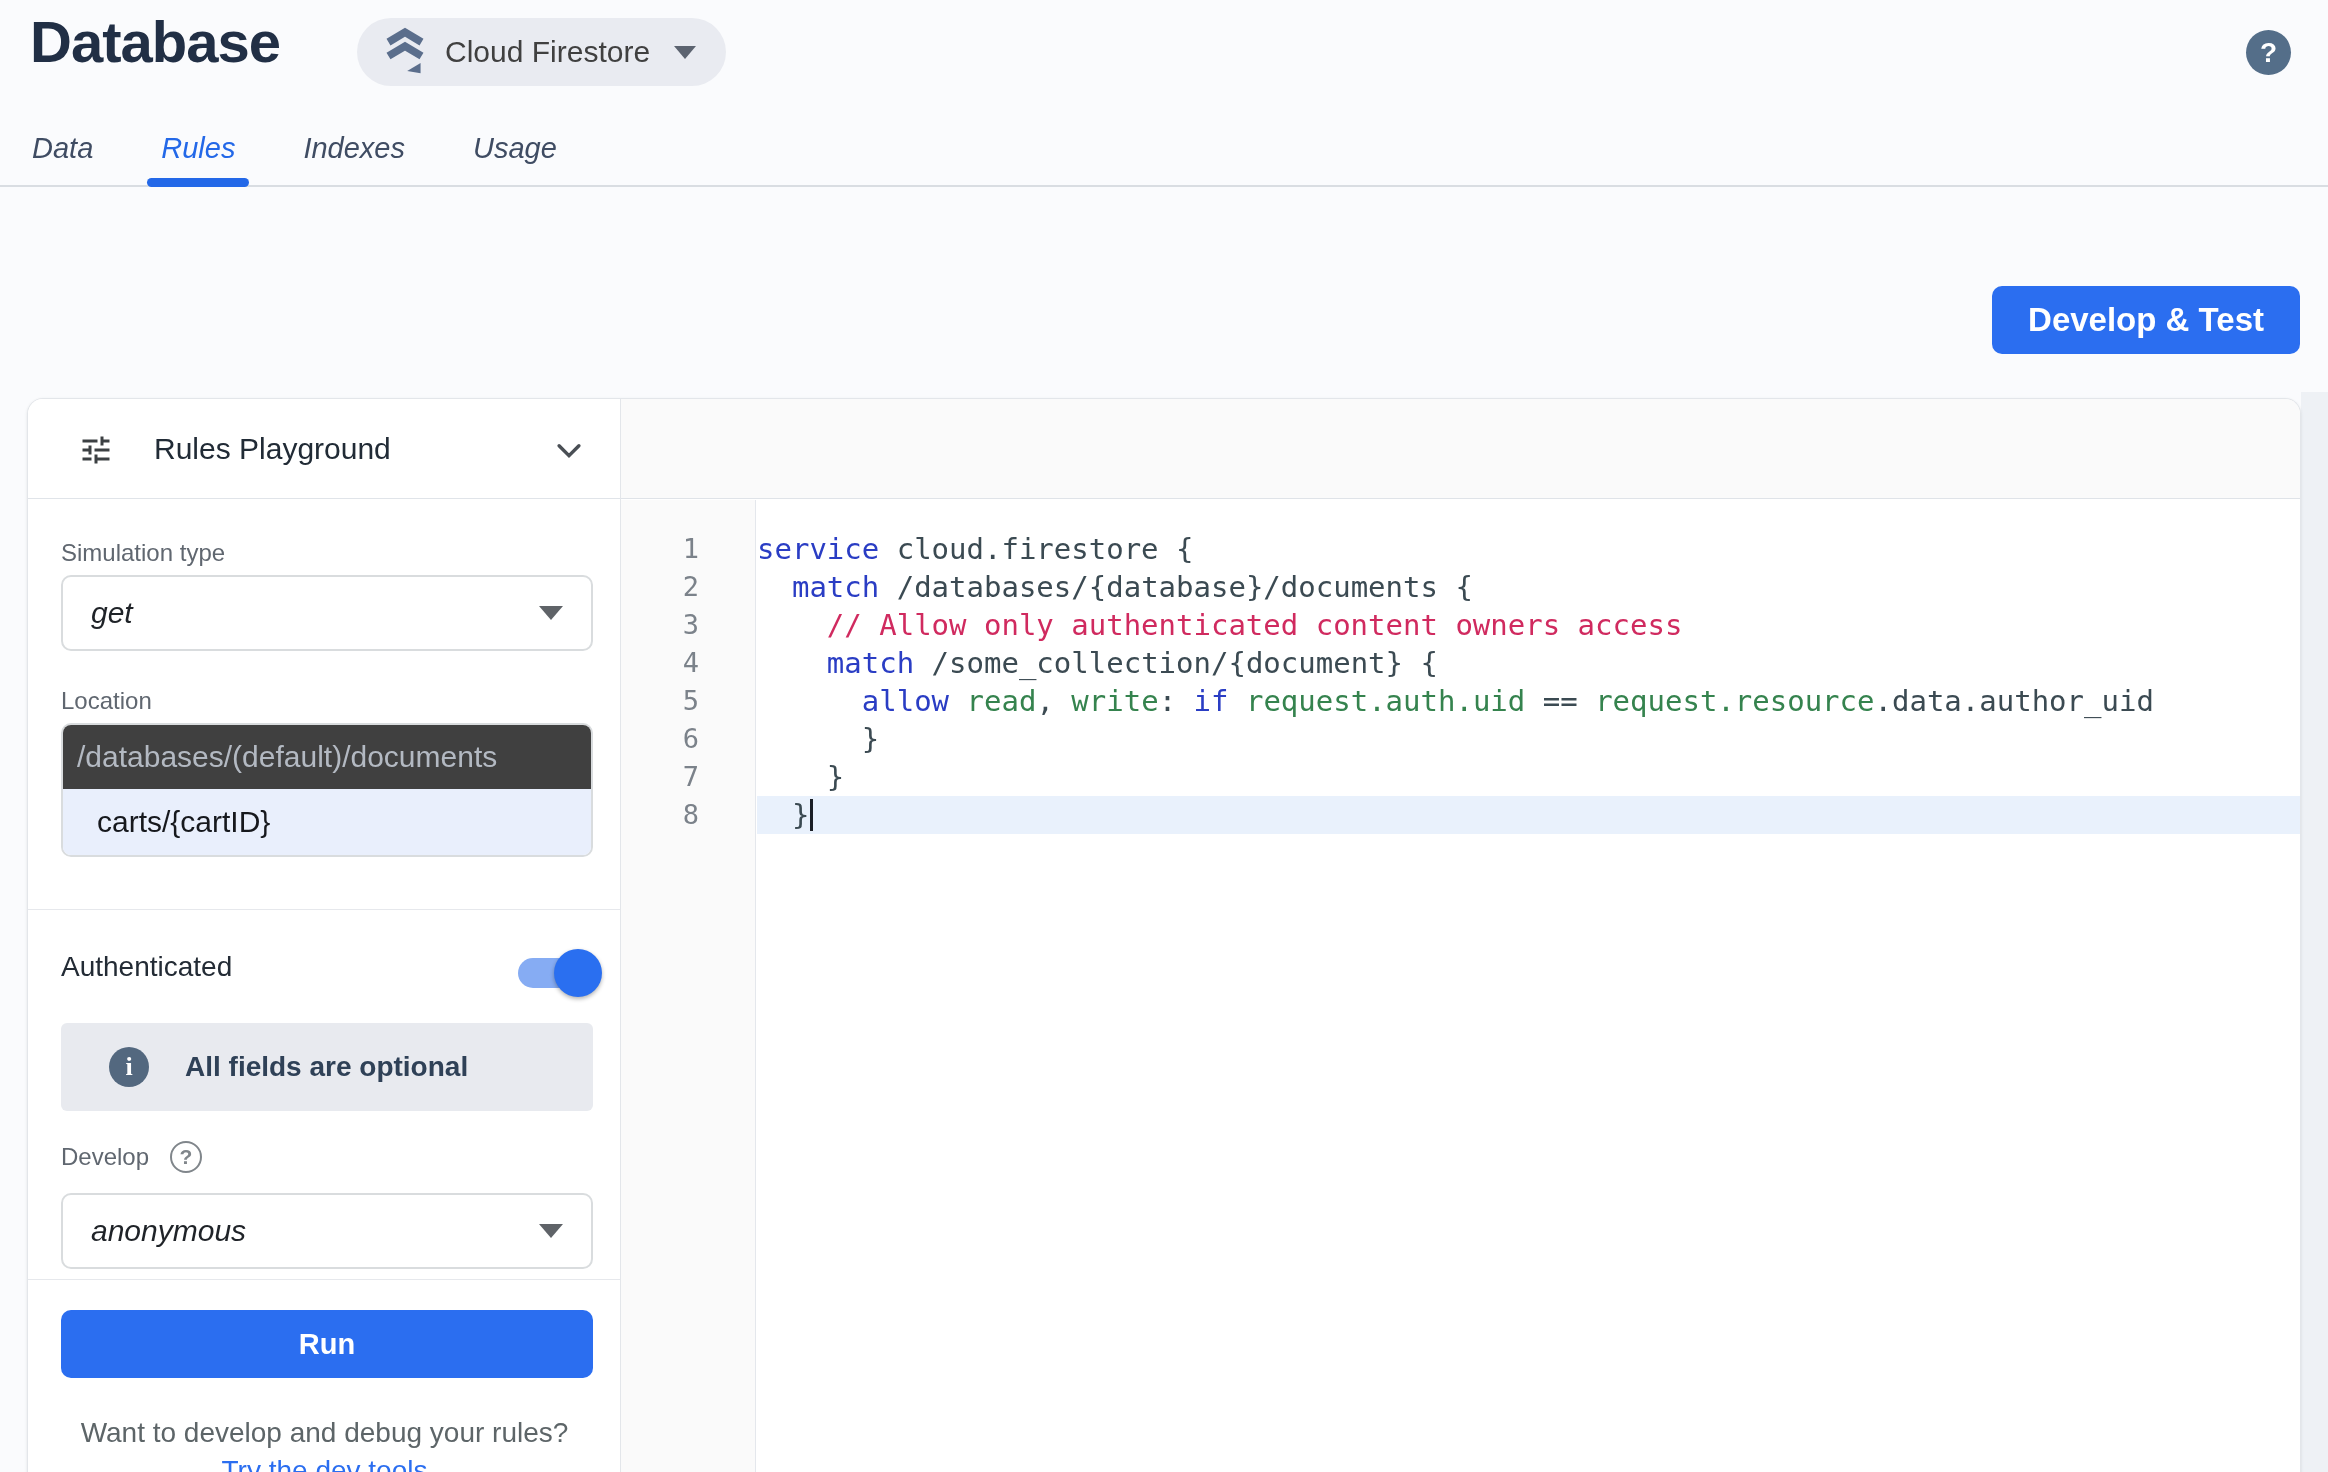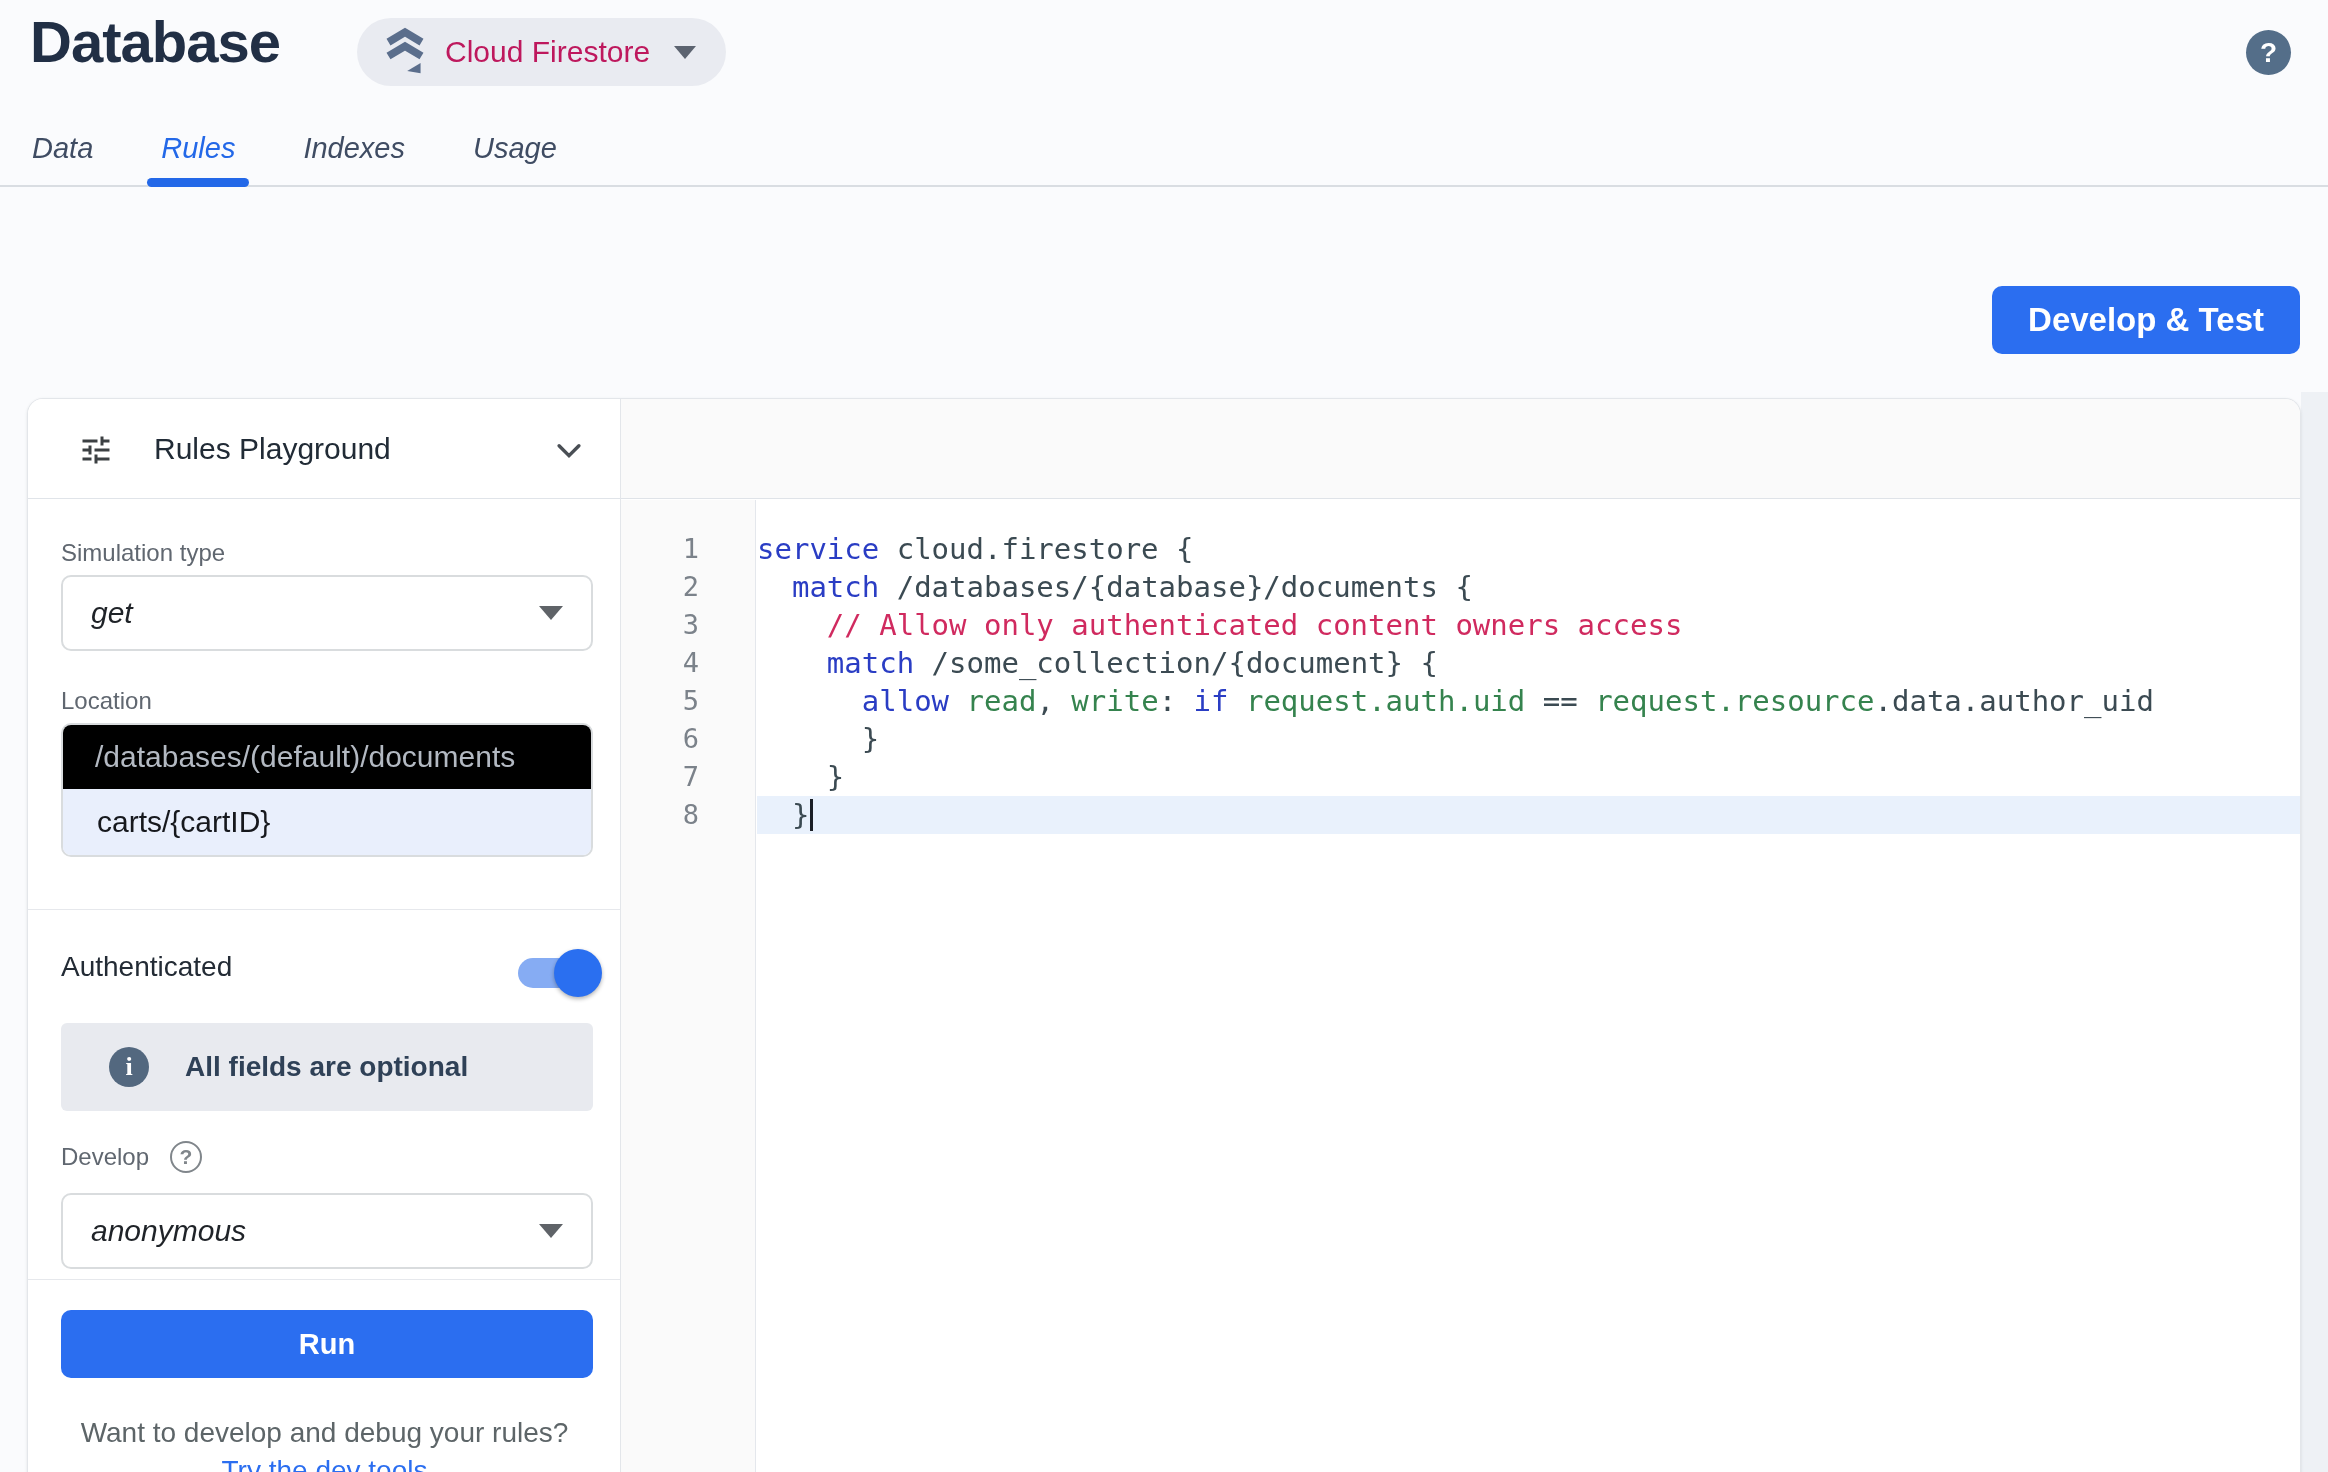--- a/index.html
+++ b/index.html
@@ -7,21 +7,21 @@
     font-family:"Liberation Sans", sans-serif; background:#fafbfd; position:relative; }
 
   .right-bg { position:absolute; left:2301px; top:392px; right:0; bottom:0; background:#eef1f5; }
 
   
   .page-title { position:absolute; left:30px; top:8px; font-size:58px; font-weight:700;
     color:#212f45; letter-spacing:-1px; }
   .chip { position:absolute; left:357px; top:18px; height:68px; border-radius:34px;
     background:#e9ebf1; display:flex; align-items:center; padding:0 30px 0 26px; cursor:pointer; }
   .chip svg { margin-right:18px; }
-  .chip-label { font-size:30px; color:#be185d; }
+  .chip-label { font-size:30px; color:#404040; }
   .chip-caret { width:0; height:0; border-left:11px solid transparent; border-right:11px solid transparent;
     border-top:13px solid #5c6370; margin-left:24px; }
   .help-circle { position:absolute; left:2246px; top:30px; width:45px; height:45px; border-radius:50%;
     background:#546e89; color:#fff; font-size:28px; font-weight:700; display:flex;
     align-items:center; justify-content:center; cursor:pointer; }
 
   
   .tabline { position:absolute; top:185px; left:0; width:100%; height:2px; background:#d9dde2; }
   .tabs { position:absolute; top:132px; left:30px; display:flex; gap:64px;font-style:italic; }
   .tab { position:relative; font-size:29px; font-weight:500; color:#3f4c63; cursor:pointer; padding:0 2px; }
@@ -48,22 +48,22 @@
 
   .lbl { position:absolute; left:33px; font-size:24px; color:#606770; }
   .select { position:absolute; left:33px; width:532px; height:76px; border:2px solid #d9dcde;
     border-radius:10px; background:#fff; display:flex; align-items:center; padding:0 28px; cursor:pointer; }
   .select-value { font-size:30px; color:#1f2328; flex:1;font-style:italic; }
   .select-caret { width:0; height:0; border-left:12px solid transparent; border-right:12px solid transparent;
     border-top:14px solid #5f6368; }
 
   .loc-combo { position:absolute; left:33px; top:324px; width:532px; border:2px solid #d9dcde;
     border-radius:10px; overflow:hidden; background:#fff; }
-  .loc-prefix { height:64px; display:flex; align-items:center; padding:0 32px;
-    font-size:30px; color:#b3b9c2; background:#000000; cursor:text; }
+  .loc-prefix { height:64px; display:flex; align-items:center; padding:0 14px;
+    font-size:30px; color:#b3b9c2; background:#404040; cursor:text; }
   .loc-value { height:66px; display:flex; align-items:center; padding:0 34px;
     font-size:30px; color:#16181d; background:#e9effc; cursor:text; }
 
   .divider { position:absolute; left:0; width:100%; height:1px; background:#e6e8ec; }
 
   .auth-label { position:absolute; left:33px; top:552px; font-size:28px; color:#232b35; }
   .toggle { position:absolute; left:490px; top:559px; width:78px; height:30px; border-radius:15px;
     background:#86acf3; cursor:pointer; }
   .toggle-thumb { position:absolute; right:-6px; top:-9px; width:48px; height:48px; border-radius:50%;
     background:#2a6ff0; box-shadow:0 2px 4px rgba(0,0,0,.3); }

